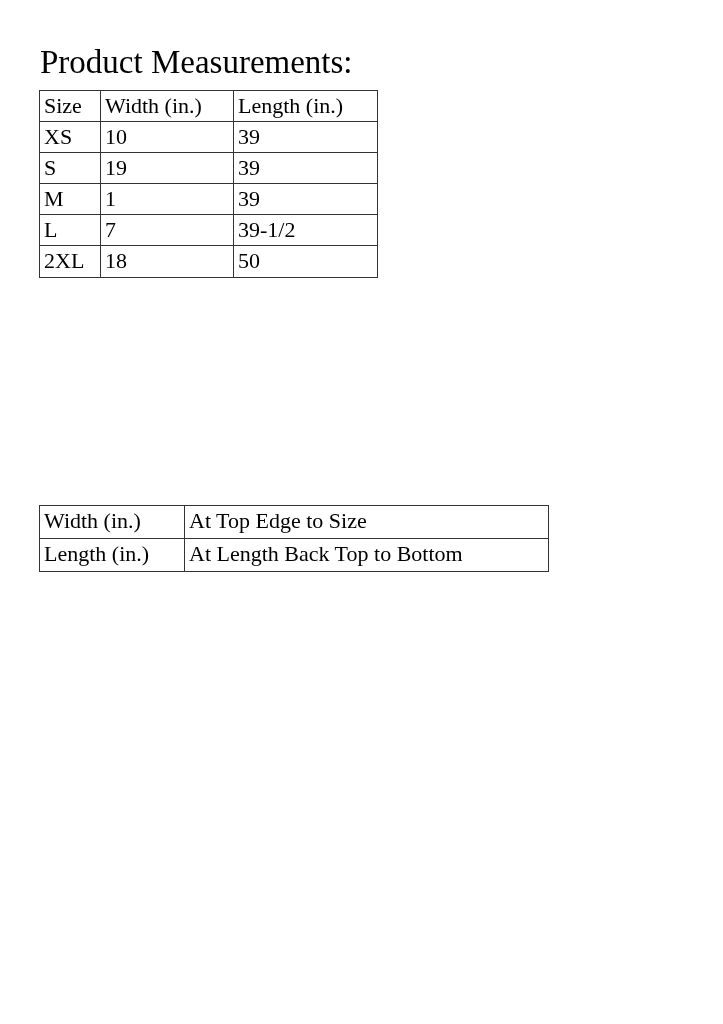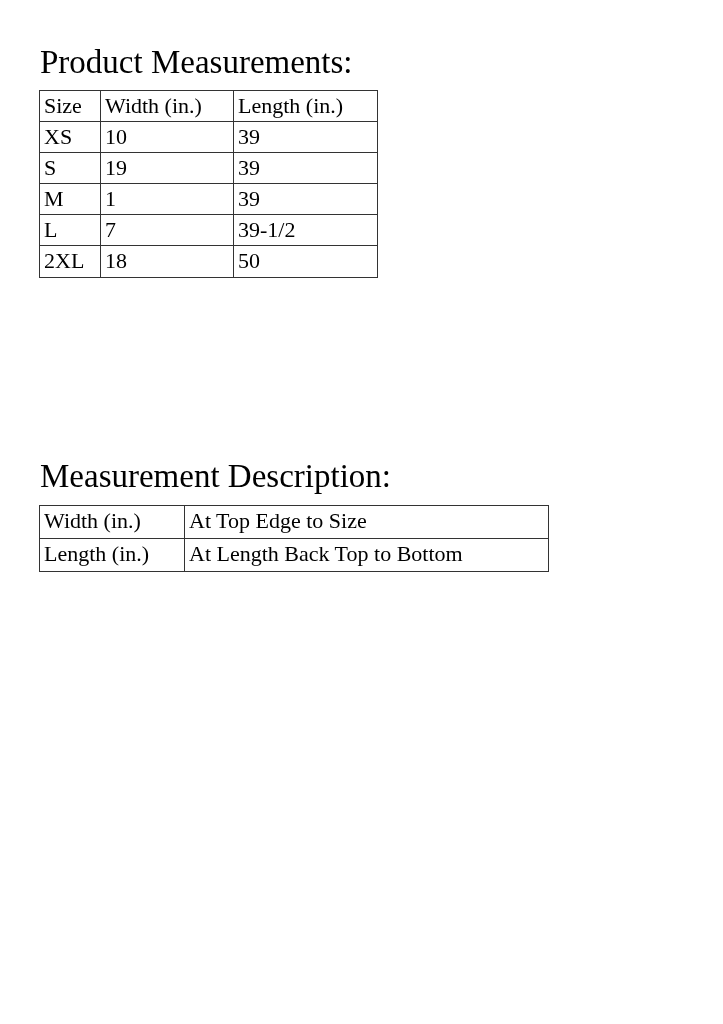--- a/index.html
+++ b/index.html
@@ -113,21 +113,20 @@
         <td>39-1/2</td>
       </tr>
       <tr>
         <td>2XL</td>
         <td>18</td>
         <td>50</td>
       </tr>
     </tbody>
   </table>
 
-  <div class="section-title" id="description-title">Measurement Description:</div>
 
   <table id="description-table">
     <tbody>
       <tr>
         <td class="col-label">Width (in.)</td>
         <td class="col-desc">At Top Edge to Size</td>
       </tr>
       <tr>
         <td class="col-label">Length (in.)</td>
         <td class="col-desc">At Length Back Top to Bottom</td>

